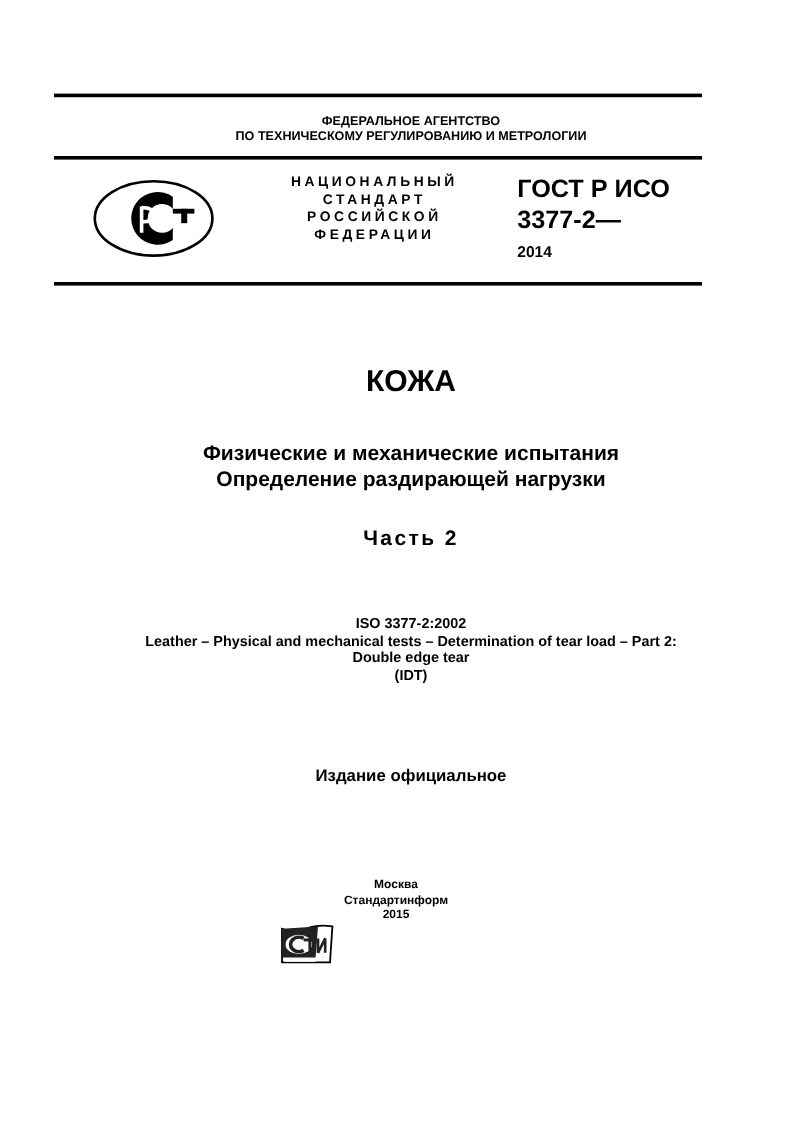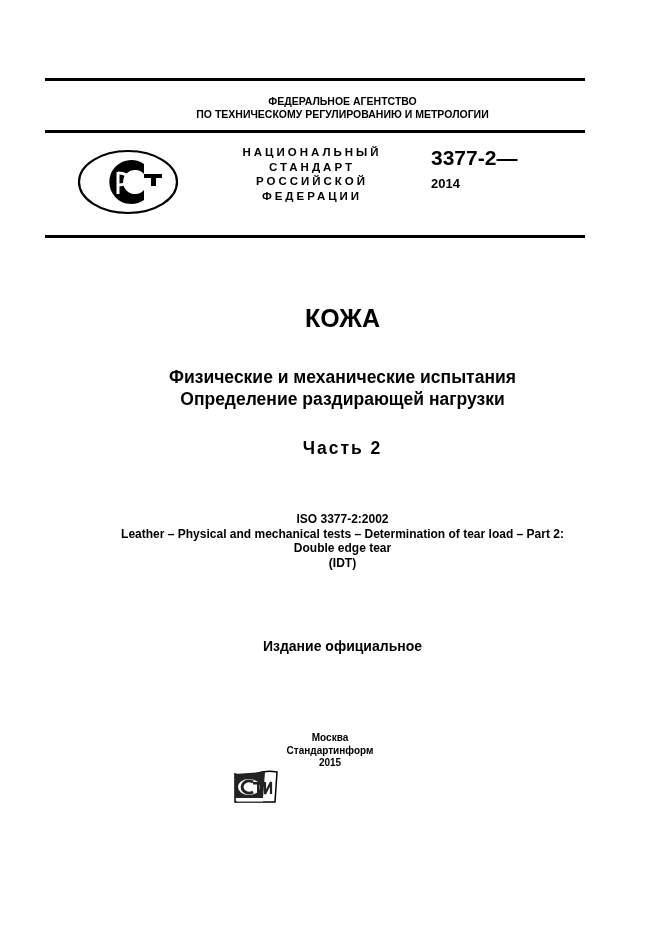--- a/index.html
+++ b/index.html
@@ -49,20 +49,21 @@
 </div>
 
 <div class="national">
   <div>НАЦИОНАЛЬНЫЙ</div>
   <div>СТАНДАРТ</div>
   <div>РОССИЙСКОЙ</div>
   <div>ФЕДЕРАЦИИ</div>
 </div>
 
 <div class="gost">
+  <div>ГОСТ Р ИСО</div>
   <div>3377-2—</div>
   <div class="y">2014</div>
 </div>
 
 <div class="center title">КОЖА</div>
 <div class="center sub">
   <div>Физические и механические испытания</div>
   <div>Определение раздирающей нагрузки</div>
 </div>
 <div class="center part">

